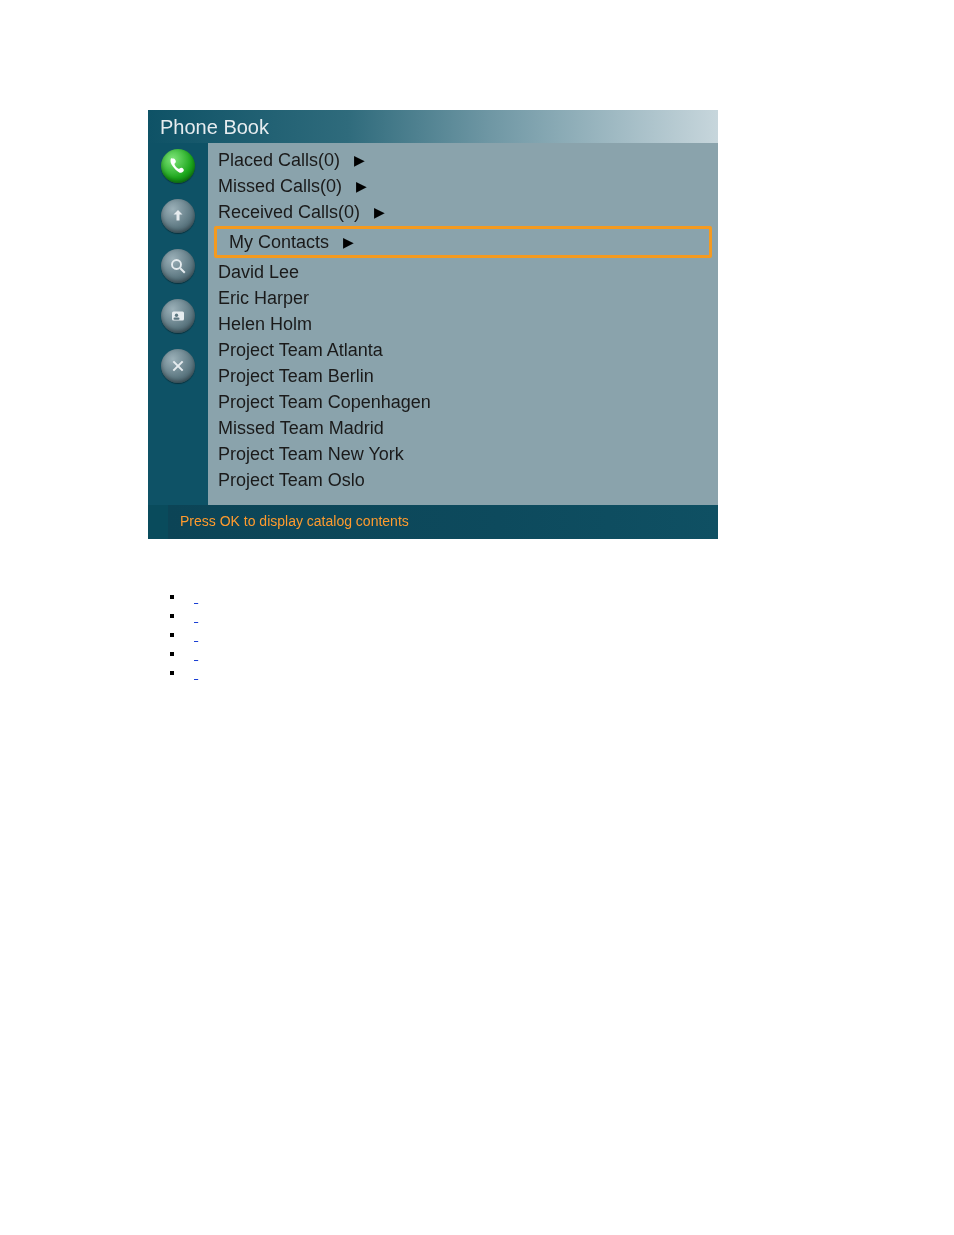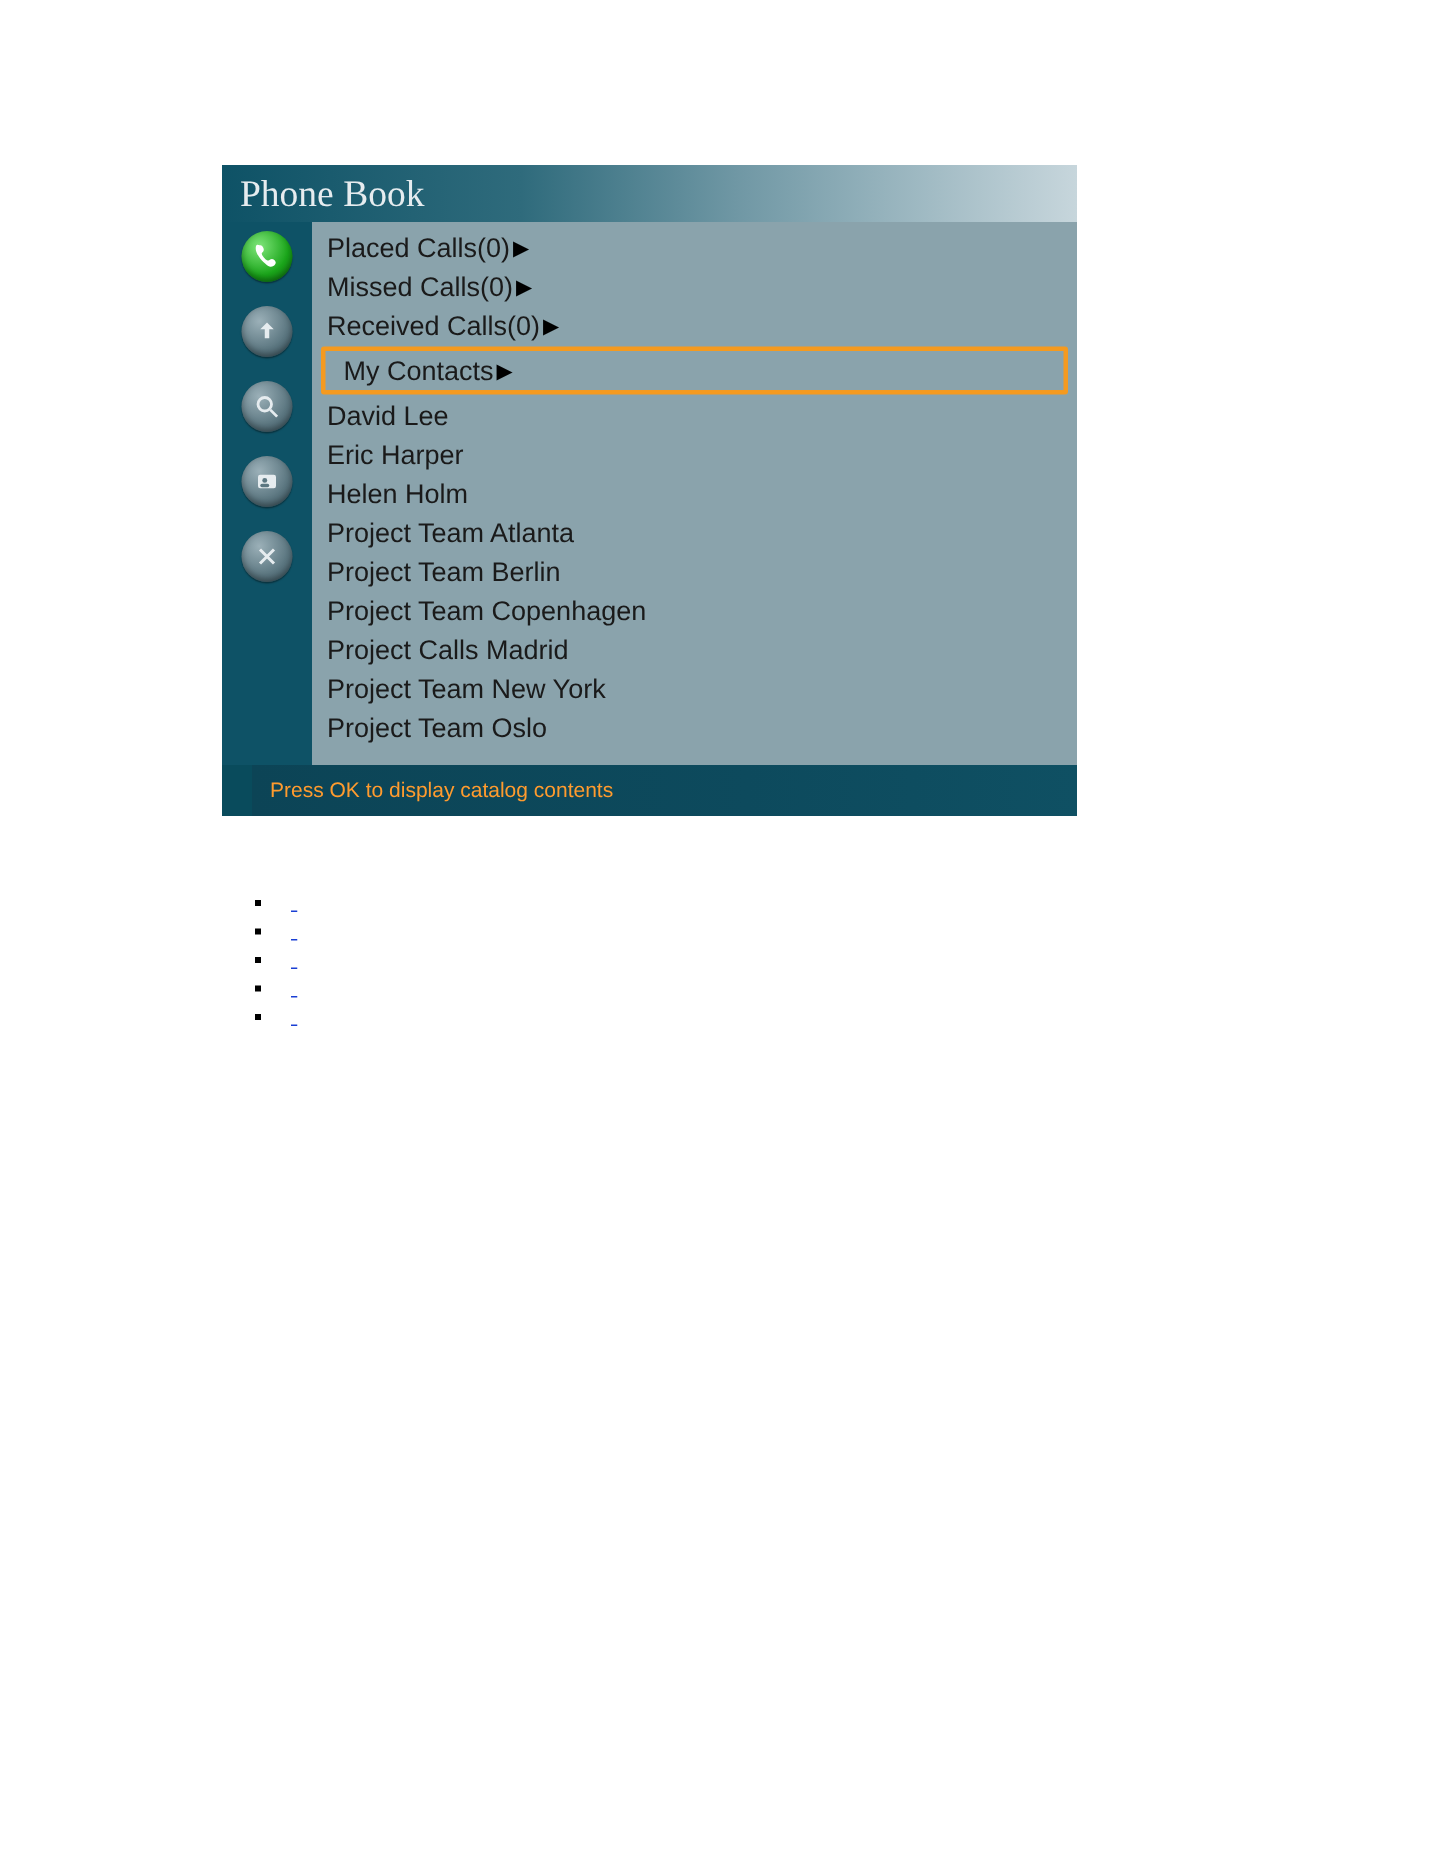--- a/index.html
+++ b/index.html
@@ -16,24 +16,23 @@
     box-sizing: border-box;
     padding-top: 110px;
   }
   .phone-panel {
     width: 570px;
     margin-left: 148px;
     background: #094b5c;
   }
   .pp-title {
     color: #e6ecef;
-    font-size: 25px;
+    font-size: 20px;
     padding: 6px 14px 4px 12px;
     background: linear-gradient(90deg, #0e5266 0%, #2f6b7c 35%, #6f97a4 60%, #c7d6dc 100%);
-    font-family: Liberation Serif, serif;
   }
   .pp-body {
     display: flex;
   }
   .icon-col {
     width: 60px;
     background: #0e5266;
     display: flex;
     flex-direction: column;
     align-items: center;
@@ -57,21 +56,21 @@
     background: #8aa3ac;
     padding: 4px 6px 12px 6px;
   }
   .row {
     color: #1a1a1a;
     font-size: 18px;
     line-height: 26px;
     padding: 0 4px;
     display: flex;
     align-items: center;
-    gap: 0;
+    gap: 12px;
   }
   .row.sel {
     border: 3px solid #f59a1f;
     border-radius: 2px;
     background: #8aa3ac;
     margin: 1px 0;
     padding: 0 12px;
   }
   .tri {
     font-size: 14px;
@@ -180,21 +179,21 @@
           <div class="row">
             <span>Project Team Atlanta</span>
           </div>
           <div class="row">
             <span>Project Team Berlin</span>
           </div>
           <div class="row">
             <span>Project Team Copenhagen</span>
           </div>
           <div class="row">
-            <span>Project Calls Madrid</span>
+            <span>Missed Team Madrid</span>
           </div>
           <div class="row">
             <span>Project Team New York</span>
           </div>
           <div class="row">
             <span>Project Team Oslo</span>
           </div>
         </div>
     </div>
     <div class="pp-footer">Press OK to display catalog contents</div>

